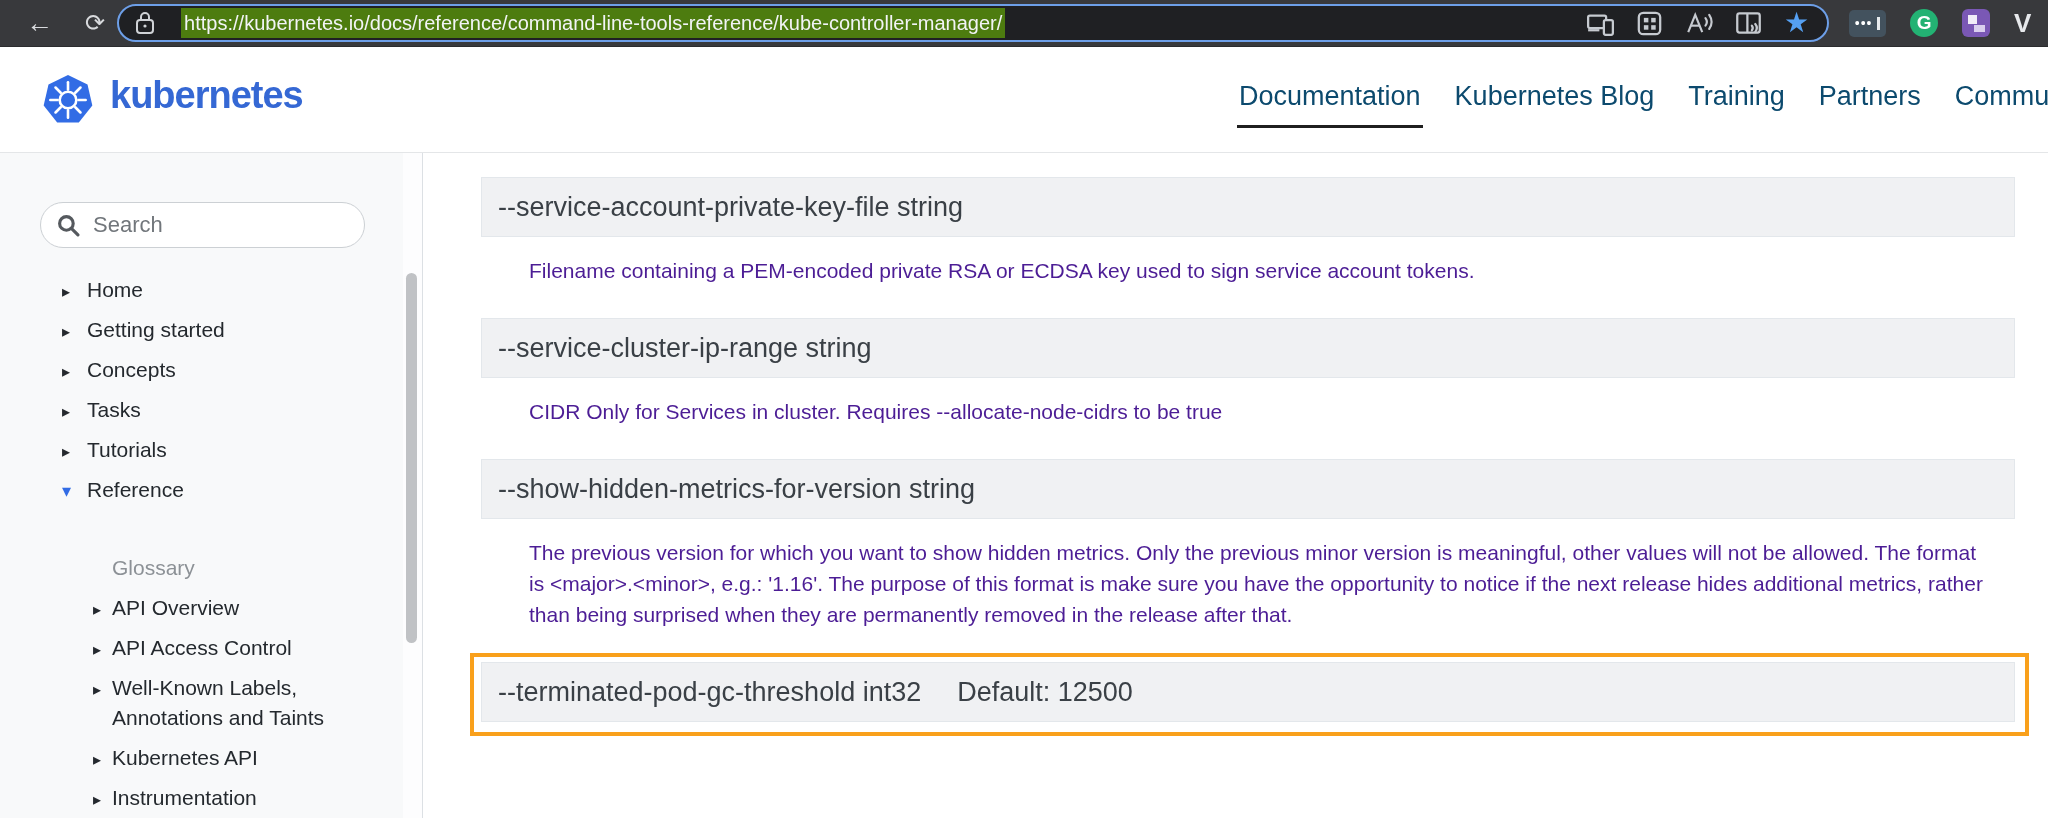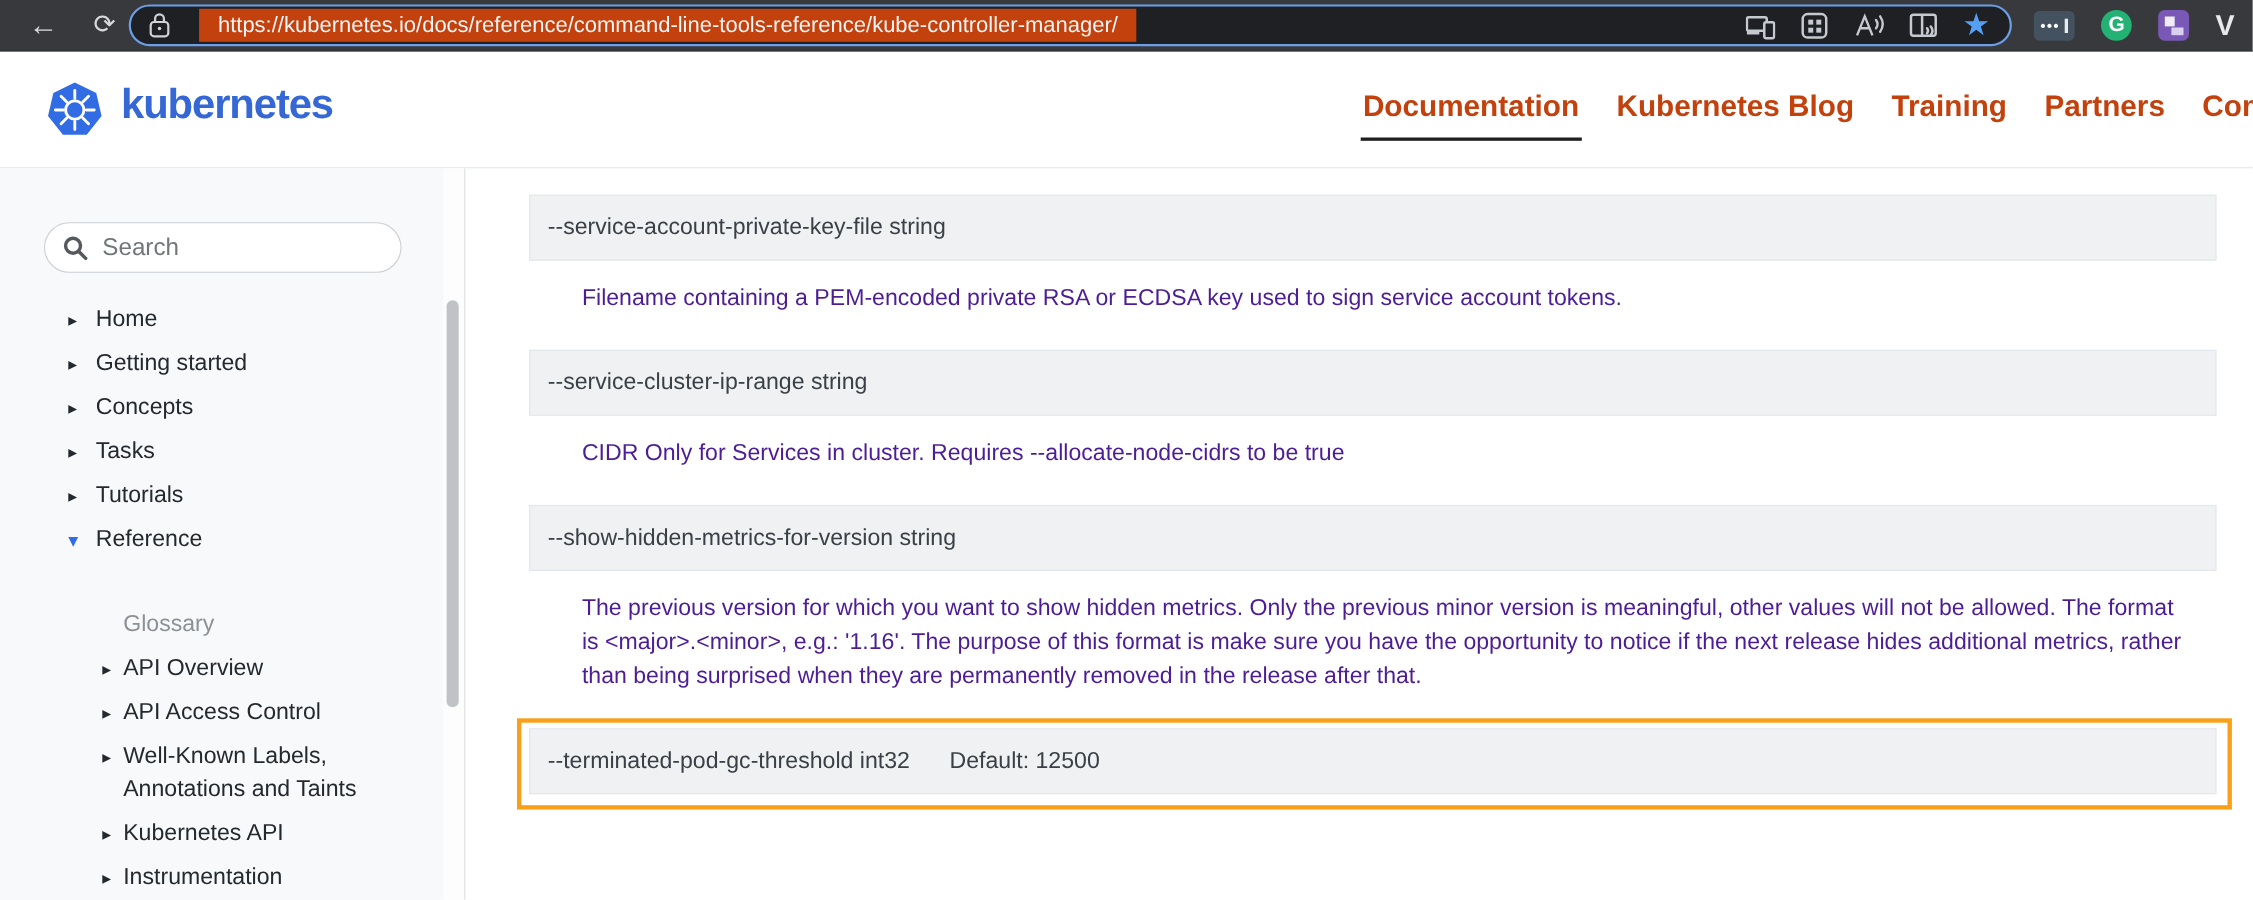--- a/index.html
+++ b/index.html
@@ -18,21 +18,21 @@
   .chrome-btn { color:#d8dadd; font-size:27px; line-height:1; cursor:pointer; }
   .back-btn   { margin-left:26px; }
   .reload-btn { margin-left:32px; font-size:24px; }
   .urlbar {
     margin-left:12px; width:1712px; height:38px;
     background:#1f2023; border:2px solid #6d9fe8; border-radius:20px;
     display:flex; align-items:center; padding:0 18px 0 16px;
   }
   .lock-icon { flex:0 0 auto; margin-right:26px; display:flex; }
   .url-text { font-size:20px; color:#f2f4f6; white-space:nowrap; }
-  .url-sel { background:#c2410c; padding:4px 17px;text-align:right; }
+  .url-sel { background:#4d7c0f; padding:4px 3px;text-align:right; }
   .bar-icons { margin-left:auto; display:flex; align-items:center; gap:22px; }
   .bar-icons svg { display:block; }
   .star-glyph { color:#55a0f2; font-size:28px; line-height:1; }
   .ext-row { display:flex; align-items:center; gap:24px; margin-left:20px; }
   .ext { cursor:pointer; }
   .ext-ellipsis {
     width:37px; height:27px; background:#43525e; border-radius:5px;
     display:flex; align-items:center; justify-content:center; gap:3px;
     color:#fff; font-size:14px; letter-spacing:1px;
   }
@@ -52,21 +52,21 @@
     height:106px; background:#fff; border-bottom:1px solid #e4e6e8;
     display:flex; align-items:center; position:relative;
   }
   .brand { display:flex; align-items:flex-start; gap:16px; margin-left:42px; cursor:pointer; }
   .brand-word { font-size:38px; font-weight:bold; color:#3568d4; letter-spacing:-1px; }
   .primary-nav {
     position:absolute; left:1237px; top:0; height:100%;
     display:flex; align-items:center; gap:30px; white-space:nowrap;
   }
   .nav-link {
-    font-size:27px; font-weight:bold; color:#c2410c;
+    font-size:27px; font-weight:normal; color:#0c4a6e;
     position:relative; padding:10px 2px 16px; cursor:pointer;
   }
   .nav-link.active::after {
     content:""; position:absolute; left:0; right:0; bottom:0; height:3px; background:#1f1f1f;
   }
 
   
   .main { display:flex; height:665px; }
 
   .sidebar {
@@ -95,21 +95,21 @@
   .nav-item.lvl1 { padding-left:112px; }
   .nav-item.lvl1 .tri { left:93px; }
   .nav-item.muted .lbl { color:#8c9196;margin-top:38px; }
   .nav-item .lbl { display:inline-block; max-width:252px; vertical-align:top; }
 
   .content { flex:1; background:#fff; padding:24px 0 0 58px; }
   .entry { position:relative; margin-bottom:32px; width:1534px; }
   .flag-bar {
     width:1534px; height:60px; background:#f0f1f3; border:1px solid #e3e7eb;
     display:flex; align-items:center; padding-left:16px; gap:36px;
-    font-size:21px; color:#3a4046;
+    font-size:27px; color:#3a4046;
   }
   .desc {
     margin:18px 0 0 48px; width:1460px;
     font-size:21px; line-height:31px; color:#4c1d95;
   }
   .entry.highlighted::before {
     content:""; position:absolute; left:-11px; top:-9px; right:-14px; bottom:-14px;
     border:4px solid #f9a01b; pointer-events:none;
   }
 </style>

